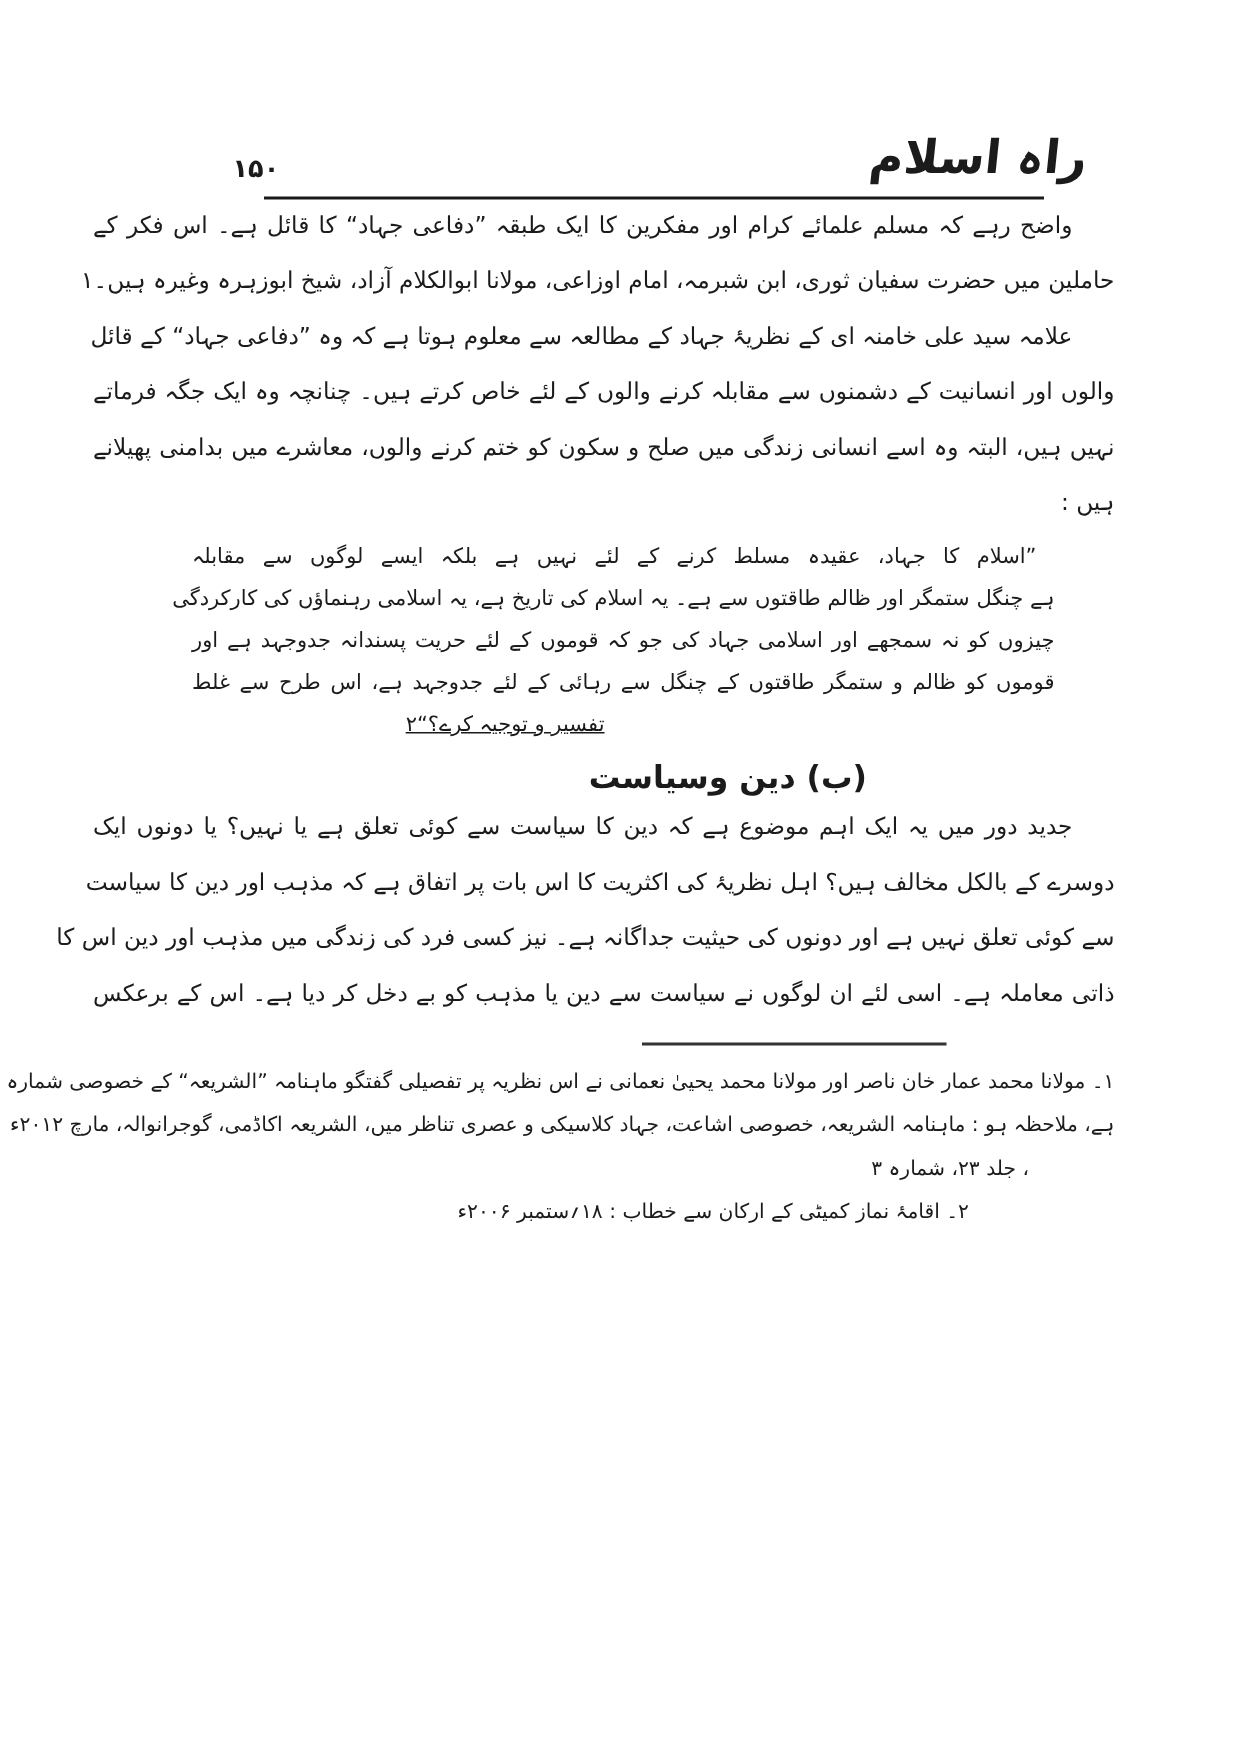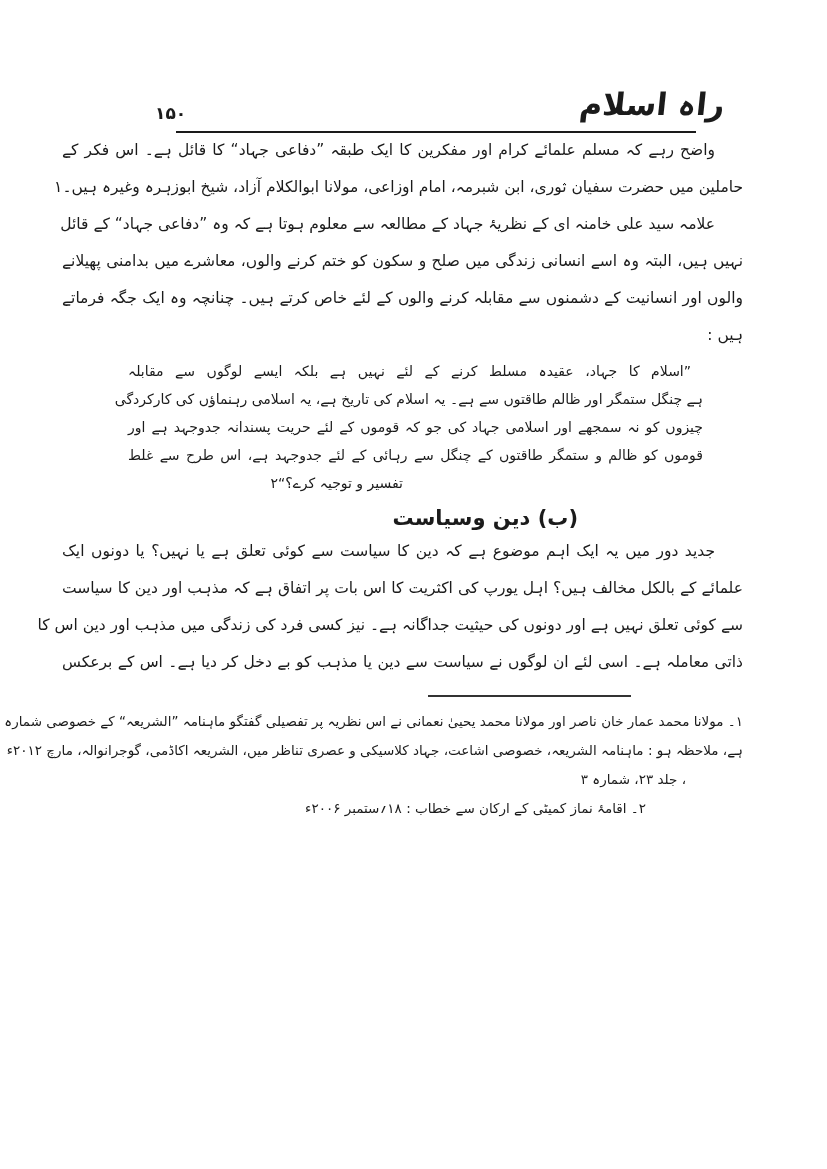--- a/index.html
+++ b/index.html
@@ -44,21 +44,21 @@
   
   .quote{margin:3px 40px 4px 66px;}
   .qline{
     height:28px;line-height:28px;
     font-size:14px;
     white-space:nowrap;
     text-align:justify;
     text-align-last:justify;
   }
   .qline.start{padding-right:12px;}
-  .qline.last{text-align:right;text-align-last:right;padding-right:300px;}
+  .qline.last{text-align:right;text-align-last:right;padding-right:300px;text-decoration:underline;}
   
   .heading{
     margin-top:6px;height:30px;line-height:30px;
     font-size:21px;font-weight:bold;
     text-align:right;padding-right:165px;
     white-space:nowrap;
   }
   
   .fnsep{
     width:203px;height:2px;background:#333333;
@@ -82,36 +82,36 @@
   <div class="pagenum">۱۵۰</div>
   <div class="masthead">راہ اسلام</div>
   <div class="header-rule"></div>
 
   <div class="content">
 
     <div class="bline start">واضح رہے کہ مسلم علمائے کرام اور مفکرین کا ایک طبقہ ”دفاعی جہاد“ کا قائل ہے۔ اس فکر کے</div>
     <div class="bline">حاملین میں حضرت سفیان ثوری، ابن شبرمہ، امام اوزاعی، مولانا ابوالکلام آزاد، شیخ ابوزہرہ وغیرہ ہیں۔۱</div>
 
     <div class="bline start">علامہ سید علی خامنہ ای کے نظریۂ جہاد کے مطالعہ سے معلوم ہوتا ہے کہ وہ ”دفاعی جہاد“ کے قائل</div>
+    <div class="bline">والوں اور انسانیت کے دشمنوں سے مقابلہ کرنے والوں کے لئے خاص کرتے ہیں۔ چنانچہ وہ ایک جگہ فرماتے</div>
     <div class="bline">نہیں ہیں، البتہ وہ اسے انسانی زندگی میں صلح و سکون کو ختم کرنے والوں، معاشرے میں بدامنی پھیلانے</div>
-    <div class="bline">والوں اور انسانیت کے دشمنوں سے مقابلہ کرنے والوں کے لئے خاص کرتے ہیں۔ چنانچہ وہ ایک جگہ فرماتے</div>
     <div class="bline short">ہیں :</div>
 
     <div class="quote">
       <div class="qline start">”اسلام کا جہاد، عقیدہ مسلط کرنے کے لئے نہیں ہے بلکہ ایسے لوگوں سے مقابلہ</div>
       <div class="qline">ہے چنگل ستمگر اور ظالم طاقتوں سے ہے۔ یہ اسلام کی تاریخ ہے، یہ اسلامی رہنماؤں کی کارکردگی</div>
       <div class="qline">چیزوں کو نہ سمجھے اور اسلامی جہاد کی جو کہ قوموں کے لئے حریت پسندانہ جدوجہد ہے اور</div>
       <div class="qline">قوموں کو ظالم و ستمگر طاقتوں کے چنگل سے رہائی کے لئے جدوجہد ہے، اس طرح سے غلط</div>
       <div class="qline last">تفسیر و توجیہ کرے؟“۲</div>
     </div>
 
     <div class="heading">(ب) دین وسیاست</div>
 
     <div class="bline start">جدید دور میں یہ ایک اہم موضوع ہے کہ دین کا سیاست سے کوئی تعلق ہے یا نہیں؟ یا دونوں ایک</div>
-    <div class="bline">علمائے کے بالکل مخالف ہیں؟ اہل یورپ کی اکثریت کا اس بات پر اتفاق ہے کہ مذہب اور دین کا سیاست</div>
+    <div class="bline">دوسرے کے بالکل مخالف ہیں؟ اہل نظریۂ کی اکثریت کا اس بات پر اتفاق ہے کہ مذہب اور دین کا سیاست</div>
     <div class="bline">سے کوئی تعلق نہیں ہے اور دونوں کی حیثیت جداگانہ ہے۔ نیز کسی فرد کی زندگی میں مذہب اور دین اس کا</div>
     <div class="bline">ذاتی معاملہ ہے۔ اسی لئے ان لوگوں نے سیاست سے دین یا مذہب کو بے دخل کر دیا ہے۔ اس کے برعکس</div>
 
     <div class="fnsep"></div>
 
     <div class="fline">۱۔ مولانا محمد عمار خان ناصر اور مولانا محمد یحییٰ نعمانی نے اس نظریہ پر تفصیلی گفتگو ماہنامہ ”الشریعہ“ کے خصوصی شمارہ میں کی</div>
     <div class="fline">ہے، ملاحظہ ہو : ماہنامہ الشریعہ، خصوصی اشاعت، جہاد کلاسیکی و عصری تناظر میں، الشریعہ اکاڈمی، گوجرانوالہ، مارچ ۲۰۱۲ء</div>
     <div class="fline indent-small">، جلد ۲۳، شمارہ ۳</div>
     <div class="fline indent-big">۲۔ اقامۂ نماز کمیٹی کے ارکان سے خطاب : ۱۸؍ستمبر ۲۰۰۶ء</div>
 

